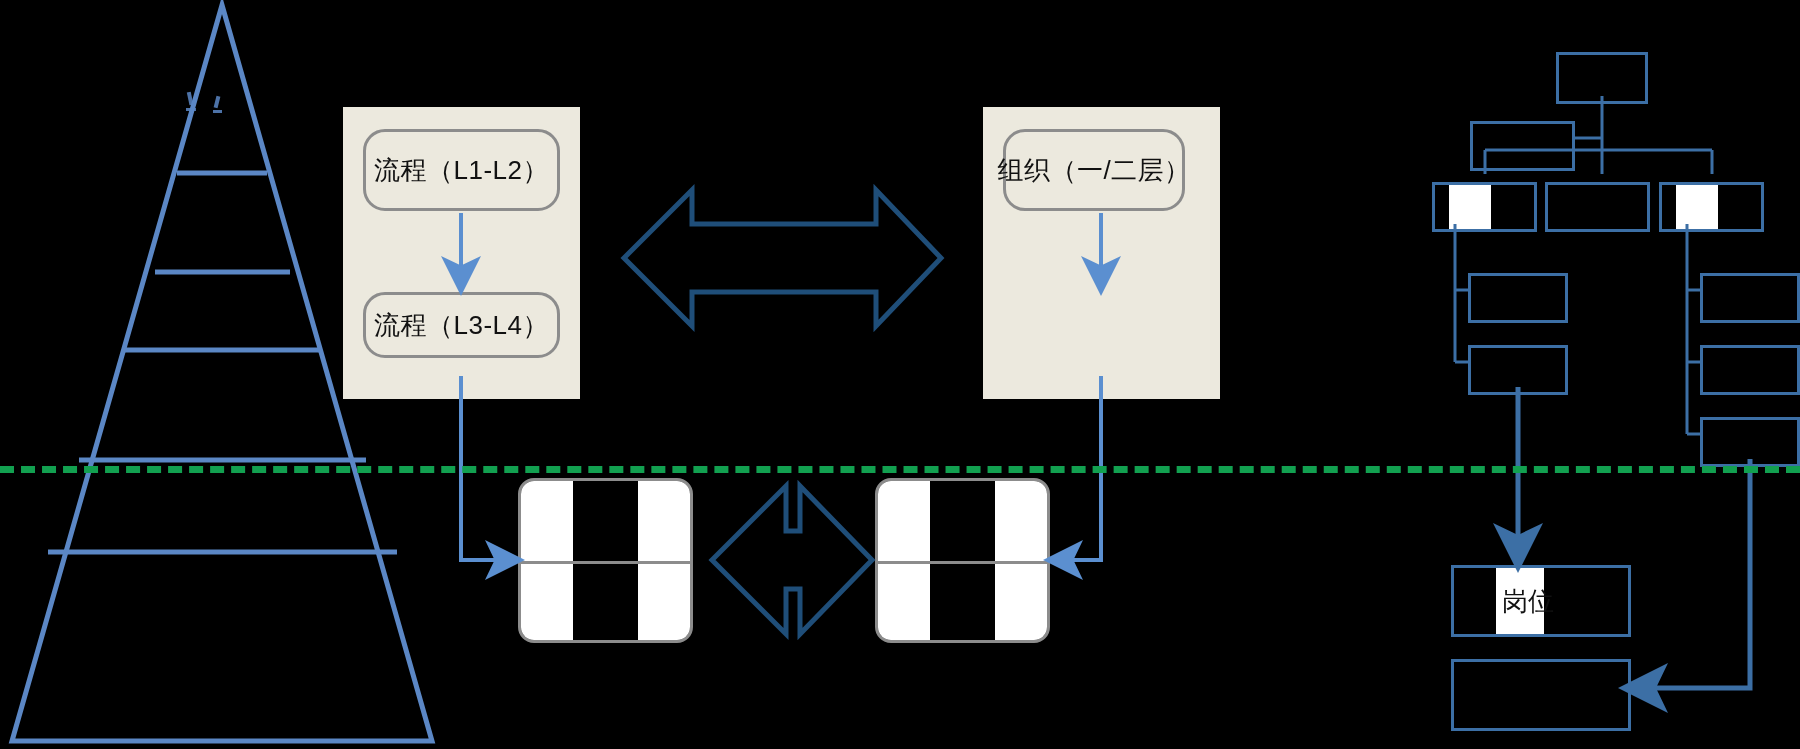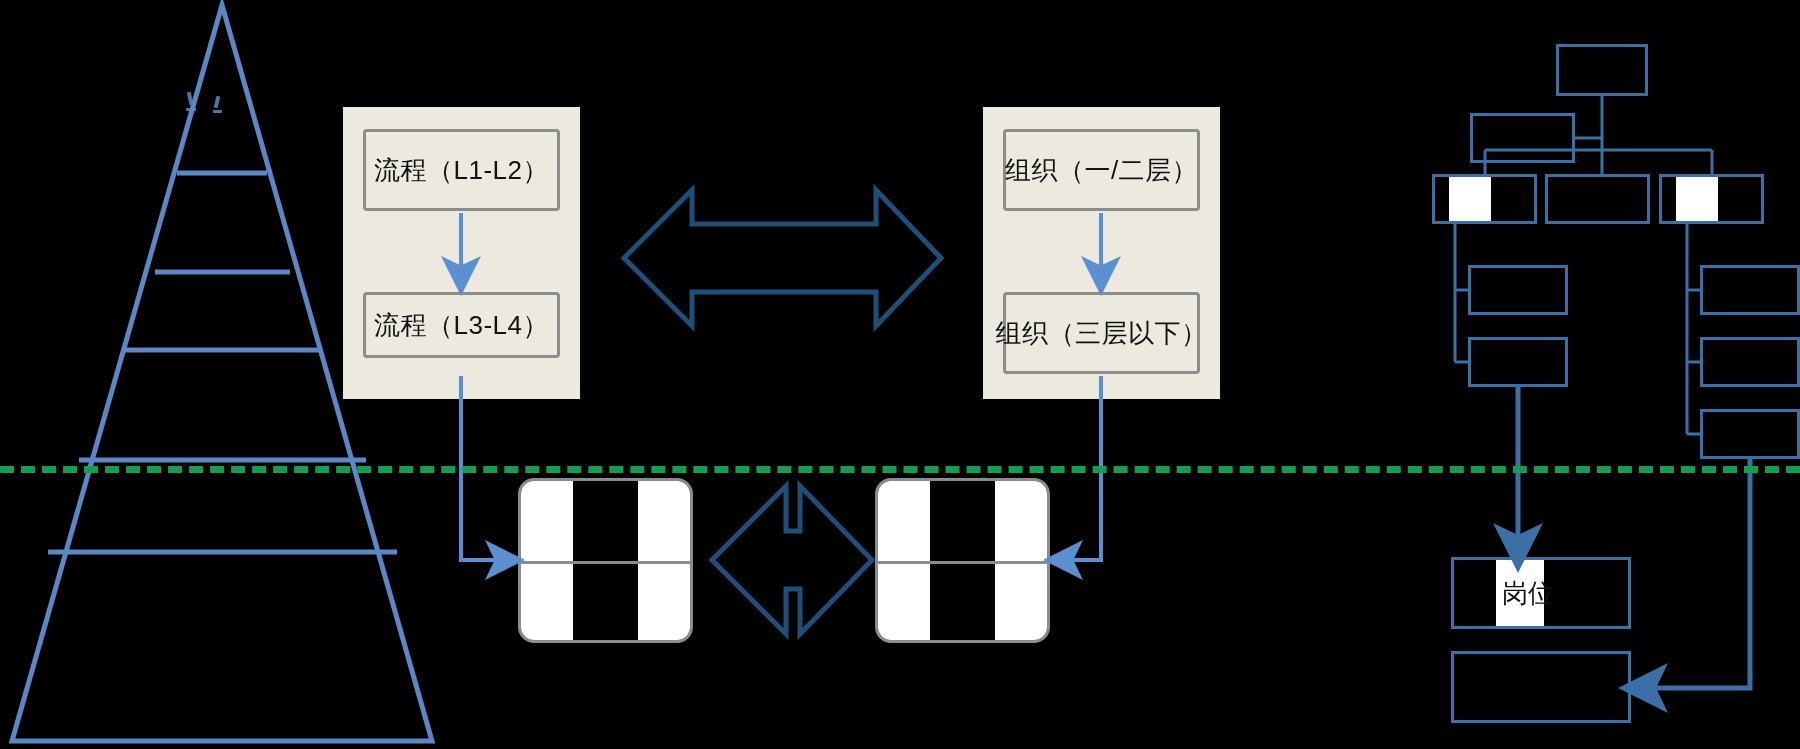--- a/index.html
+++ b/index.html
@@ -13,21 +13,21 @@
   }
   
   .panel{
     position:absolute;
     background:#ECE9DE;
   }
   .rbox{
     position:absolute;
     background:#ECE9DE;
     border:3px solid #8C8C8C;
-    border-radius:4px;
+    border-radius:22px;
     display:flex;align-items:center;justify-content:center;
     color:#111111;
     font-size:26px;
     letter-spacing:.5px;
     box-sizing:border-box;
     white-space:nowrap;
   }
   
   .tablebox{
     position:absolute;
@@ -47,20 +47,21 @@
   .tablebox .trow + .trow{border-top:3px solid #8C8C8C;}
   .tb-seg{height:100%;}
   .tb-white{background:#FFFFFF;}
   .tb-black{background:#000000;}
   
   .ochart-box{
     position:absolute;
     border:3px solid #3C6FA5;
     background:#000000;
     box-sizing:border-box;
+    margin-top:8px;
   }
   .ochart-box .wfill{
     position:absolute;top:0;bottom:0;background:#FFFFFF;
   }
   .ochart-box .lbl{
     position:absolute;
     top:0;bottom:0;left:0;right:0;
     display:flex;align-items:center;justify-content:center;
     color:#111;font-size:26px;white-space:nowrap;
     overflow:hidden;
@@ -104,27 +105,24 @@
   <div class="rbox" style="left:363px;top:129px;width:197px;height:82px;">
     <span>流程（L1-L2）</span>
   </div>
 
   <div class="rbox" style="left:363px;top:292px;width:197px;height:66px;">
     <span>流程（L3-L4）</span>
   </div>
 
   <div class="panel" style="left:983px;top:107px;width:237px;height:292px;"></div>
 
-  <div class="rbox" style="left:1003px;top:129px;width:197px;height:82px;">
+  <div class="rbox" style="left:1003px;top:129px;width:182px;height:82px;">
     <span>组织（一/二层）</span>
   </div>
 
-  <div class="rbox" style="left:1003px;top:292px;width:197px;height:82px;">
-    <span>组织（三层以下）</span>
-  </div>
 
   <div class="tablebox" style="left:518px;top:478px;width:175px;height:165px;">
     <div class="trow">
       <div class="tb-seg tb-white" style="width:31%"></div>
       <div class="tb-seg tb-black" style="width:38%"></div>
       <div class="tb-seg tb-white" style="width:31%"></div>
     </div>
     <div class="trow">
       <div class="tb-seg tb-white" style="width:31%"></div>
       <div class="tb-seg tb-black" style="width:38%"></div>

